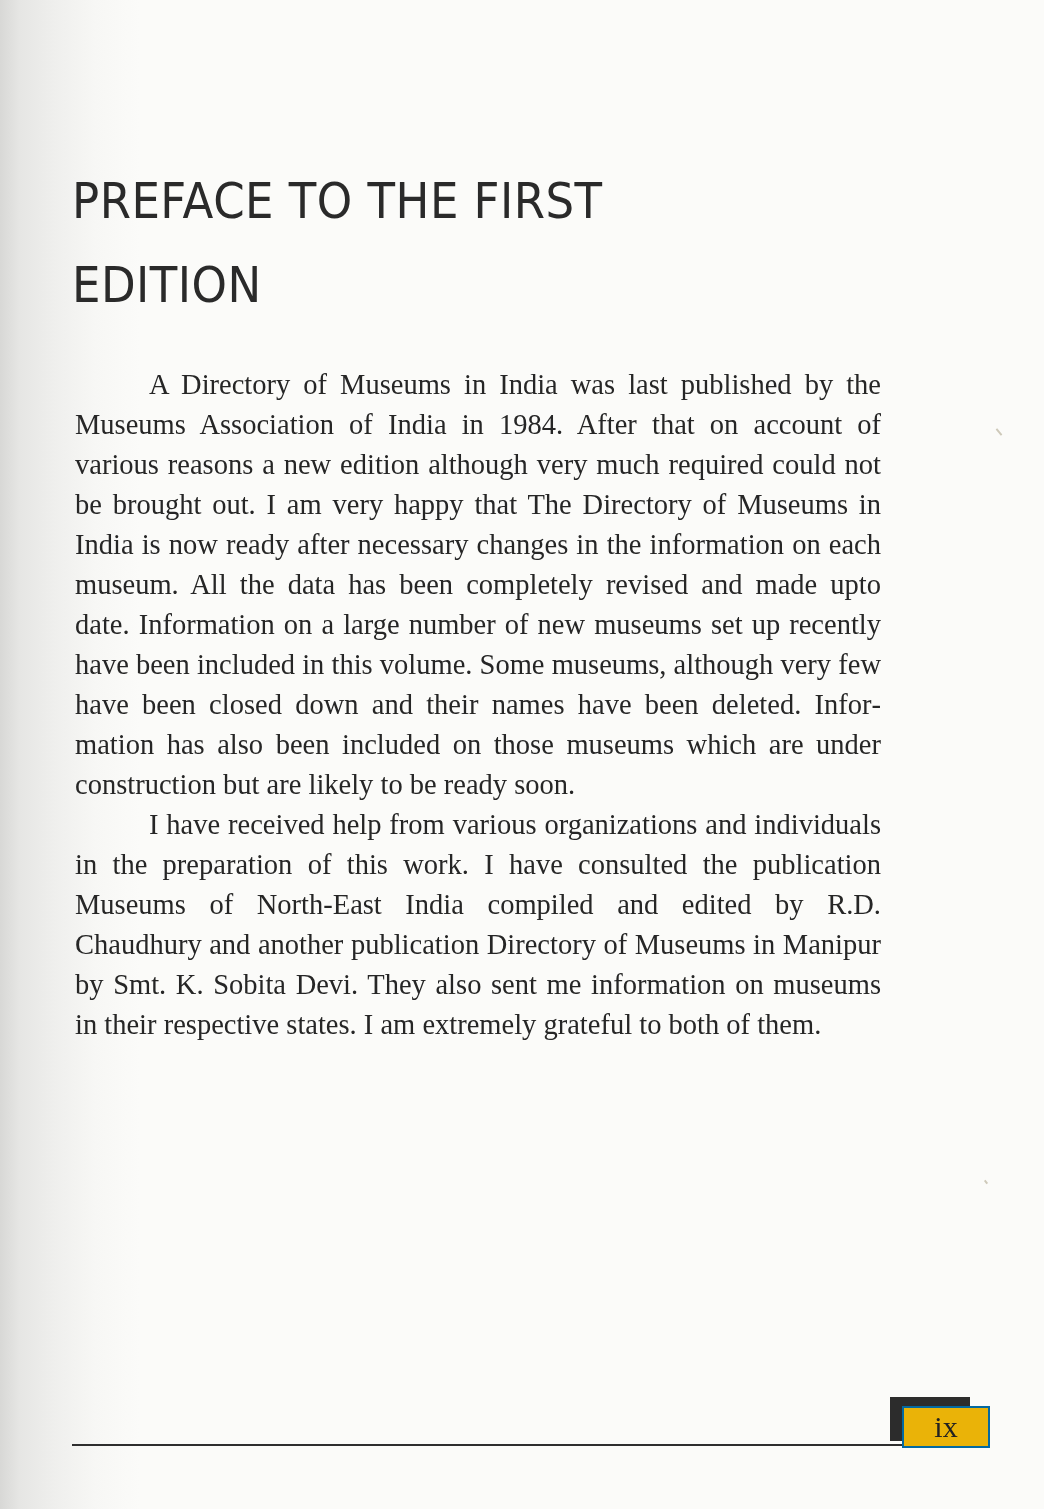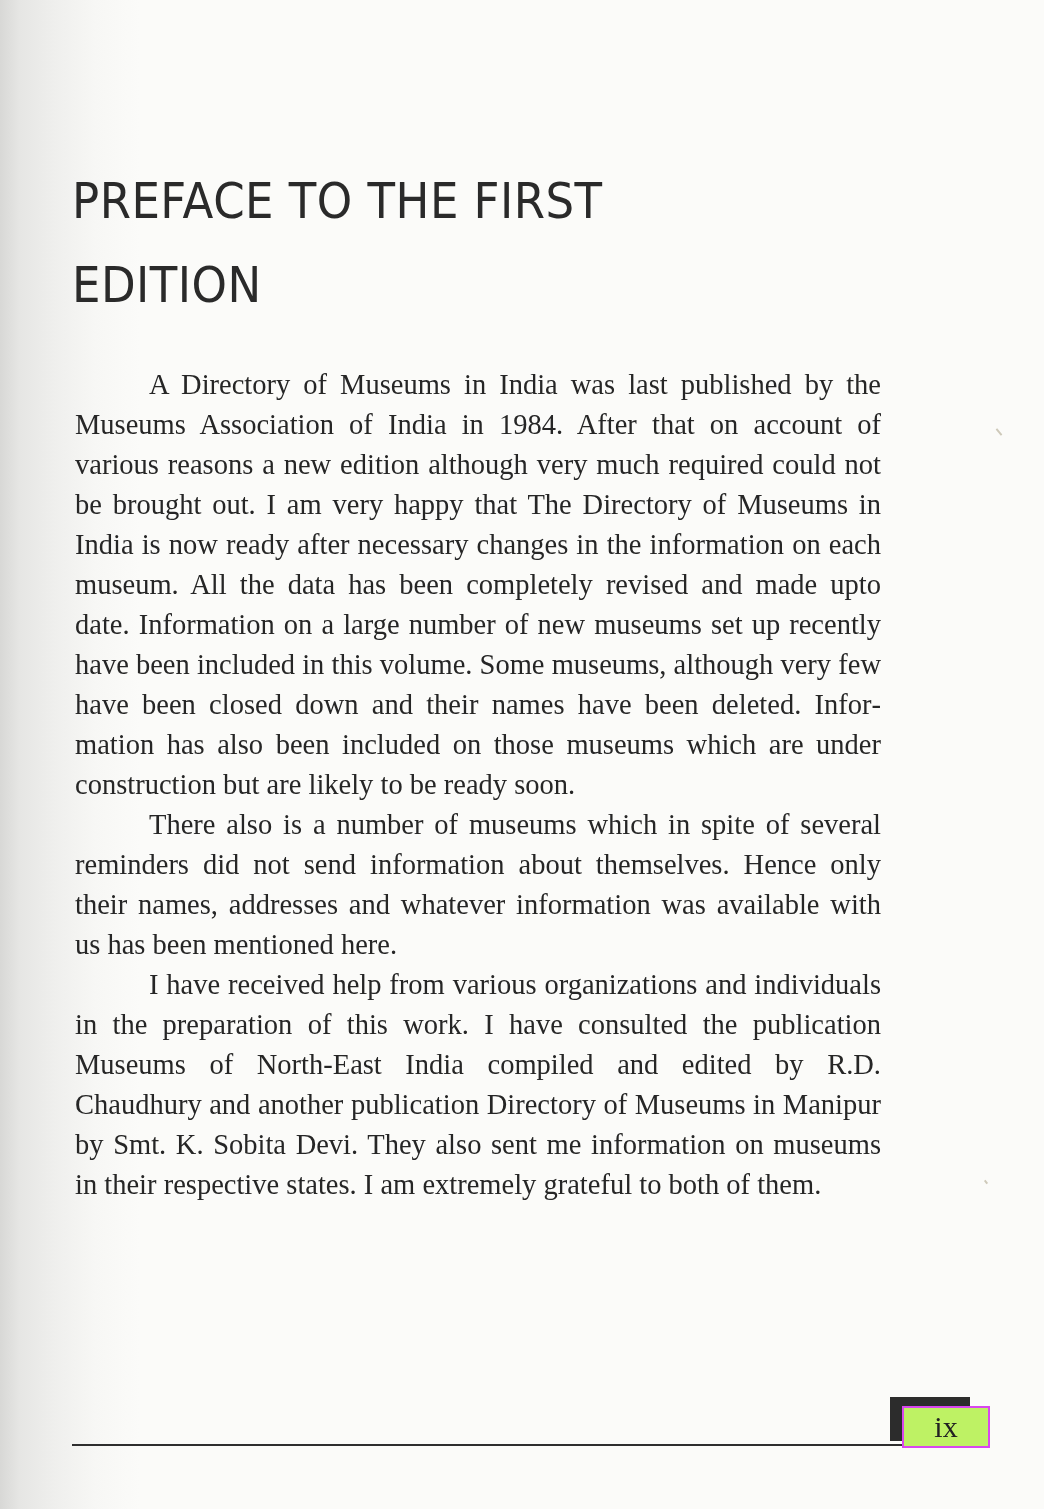--- a/index.html
+++ b/index.html
@@ -33,21 +33,21 @@
     }
     .page-footer { position: absolute; left: 72px; top: 1394px; width: 918px; height: 60px; }
     .footer-rule {
       position: absolute; left: 0; top: 50px; width: 900px; height: 2px; background: #2e2e2e;
     }
     .page-num-shadow {
       position: absolute; left: 818px; top: 3px; width: 80px; height: 44px; background: #2c2c2c;
     }
     .page-num-box {
       position: absolute; left: 830px; top: 12px; width: 84px; height: 38px;
-      background: #bef264; border: 2px solid #d946ef; border-top-width: 2px;
+      background: #eab308; border: 2px solid #0369a1; border-top-width: 2px;
       display: flex; align-items: center; justify-content: center;
       font-family: "Liberation Serif", serif; font-size: 30px; color: #222;
     }
     .speck { position: absolute; width: 2px; height: 8px; background: #b0a890; transform: rotate(-40deg); opacity: 0.6; }
   </style>
 </head>
 <body>
 
 <div class="gutter-shadow"></div>
 
@@ -57,21 +57,20 @@
     <div>&nbsp;</div>
 </div>
 
 <h1 class="heading">
   <div>PREFACE TO THE FIRST</div>
   <div>EDITION</div>
 </h1>
 
 <div class="body-text">
   <p class="para">A Directory of Museums in India was last published by the Museums Association of India in 1984. After that on ac­count of various reasons a new edition although very much required could not be brought out. I am very happy that The Directory of Museums in India is now ready after necessary changes in the information on each museum. All the data has been completely revised and made upto date. Information on a large number of new museums set up recently have been in­cluded in this volume. Some museums, although very few have been closed down and their names have been deleted. Infor­mation has also been included on those museums which are under construction but are likely to be ready soon.</p>
-  <p class="para">There also is a number of museums which in spite of several reminders did not send information about themselves. Hence only their names, addresses and whatever information was available with us has been mentioned here.</p>
   <p class="para">I have received help from various organizations and indi­viduals in the preparation of this work. I have consulted the publication Museums of North-East India compiled and ed­ited by R.D. Chaudhury and another publication Directory of Museums in Manipur by Smt. K. Sobita Devi. They also sent me information on museums in their respective states. I am extremely grateful to both of them.</p>
 </div>
 
 <div class="page-footer">
   <div class="footer-rule"></div>
   <div class="page-num-shadow"></div>
   <div class="page-num-box">
     <span>ix</span>
   </div>
 </div>

